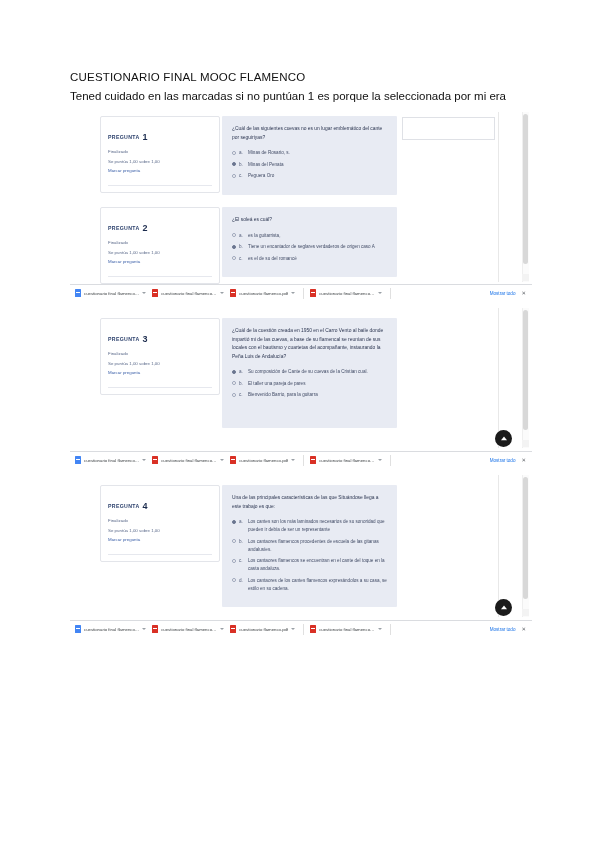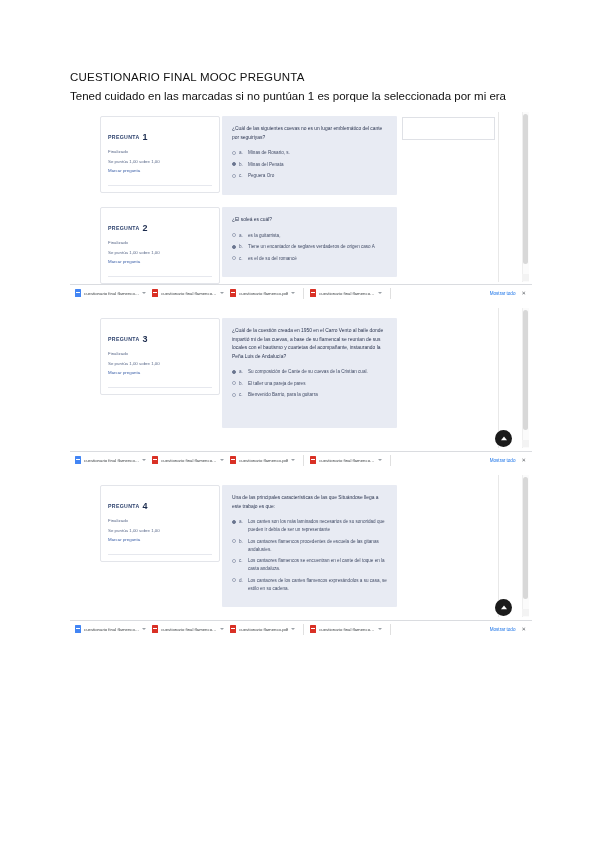--- a/index.html
+++ b/index.html
@@ -109,21 +109,21 @@
   .dl-spacer { flex: 1 1 auto; }
   .dl-showall { font-size: 4.6px; color: #1a73e8; margin-right: 6px; white-space: nowrap; }
   .dl-close { font-size: 5.4px; color: #5f6368; margin-right: 3px; }
 </style>
 </head>
 <body>
 
 <div class="page">
 
   <div class="doc-head">
-    <div class="doc-title">CUESTIONARIO FINAL MOOC PREGUNTA</div>
+    <div class="doc-title">CUESTIONARIO FINAL MOOC FLAMENCO</div>
     <div class="doc-sub">Tened cuidado en las marcadas si no puntúan 1 es porque la seleccionada por mi era incorrecta</div>
   </div>
 
   <div class="shot shot-1">
 
     <div class="blankbox" style="left:332px; top:5px; width:93px; height:23px;"></div>
 
     <div class="vsep" style="left:428px; top:0; height:170px;"></div>
 
     <div class="sbar-track" style="left:452px; top:0; height:170px;"></div>

